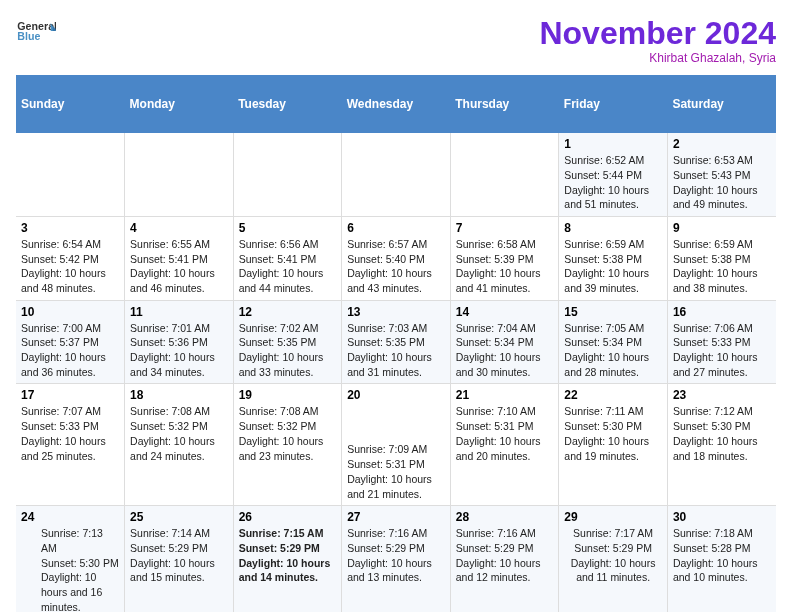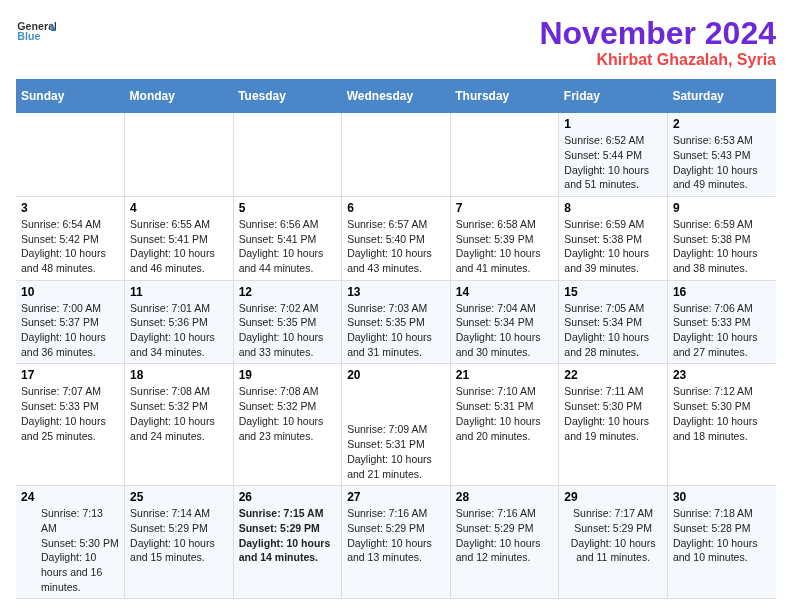--- a/index.html
+++ b/index.html
@@ -29,33 +29,33 @@
     .title-block {
       text-align: right;
     }
     .title-block h1 {
       font-size: 32px;
       font-weight: bold;
       color: #6d28d9;
       line-height: 1.1;
     }
     .title-block h2 {
-      font-size: 16px;
-      font-weight: bold;
-      color: #ef4444;
+      font-size: 12px;
+      font-weight: normal;
+      color: #a21caf;
     }
     table {
       width: 100%;
       border-collapse: collapse;
       font-size: 11px;
     }
     thead th {
       background-color: #4a86c8;
       color: #fff;
-      padding: 10px 5px;
+      padding: 22px 5px;
       text-align: left;
       font-size: 12px;
       font-weight: bold;
     }
     tbody tr {
       border-bottom: 1px solid #ddd;
     }
     tbody tr:nth-child(odd) {
       background-color: #f5f8fc;
     }

